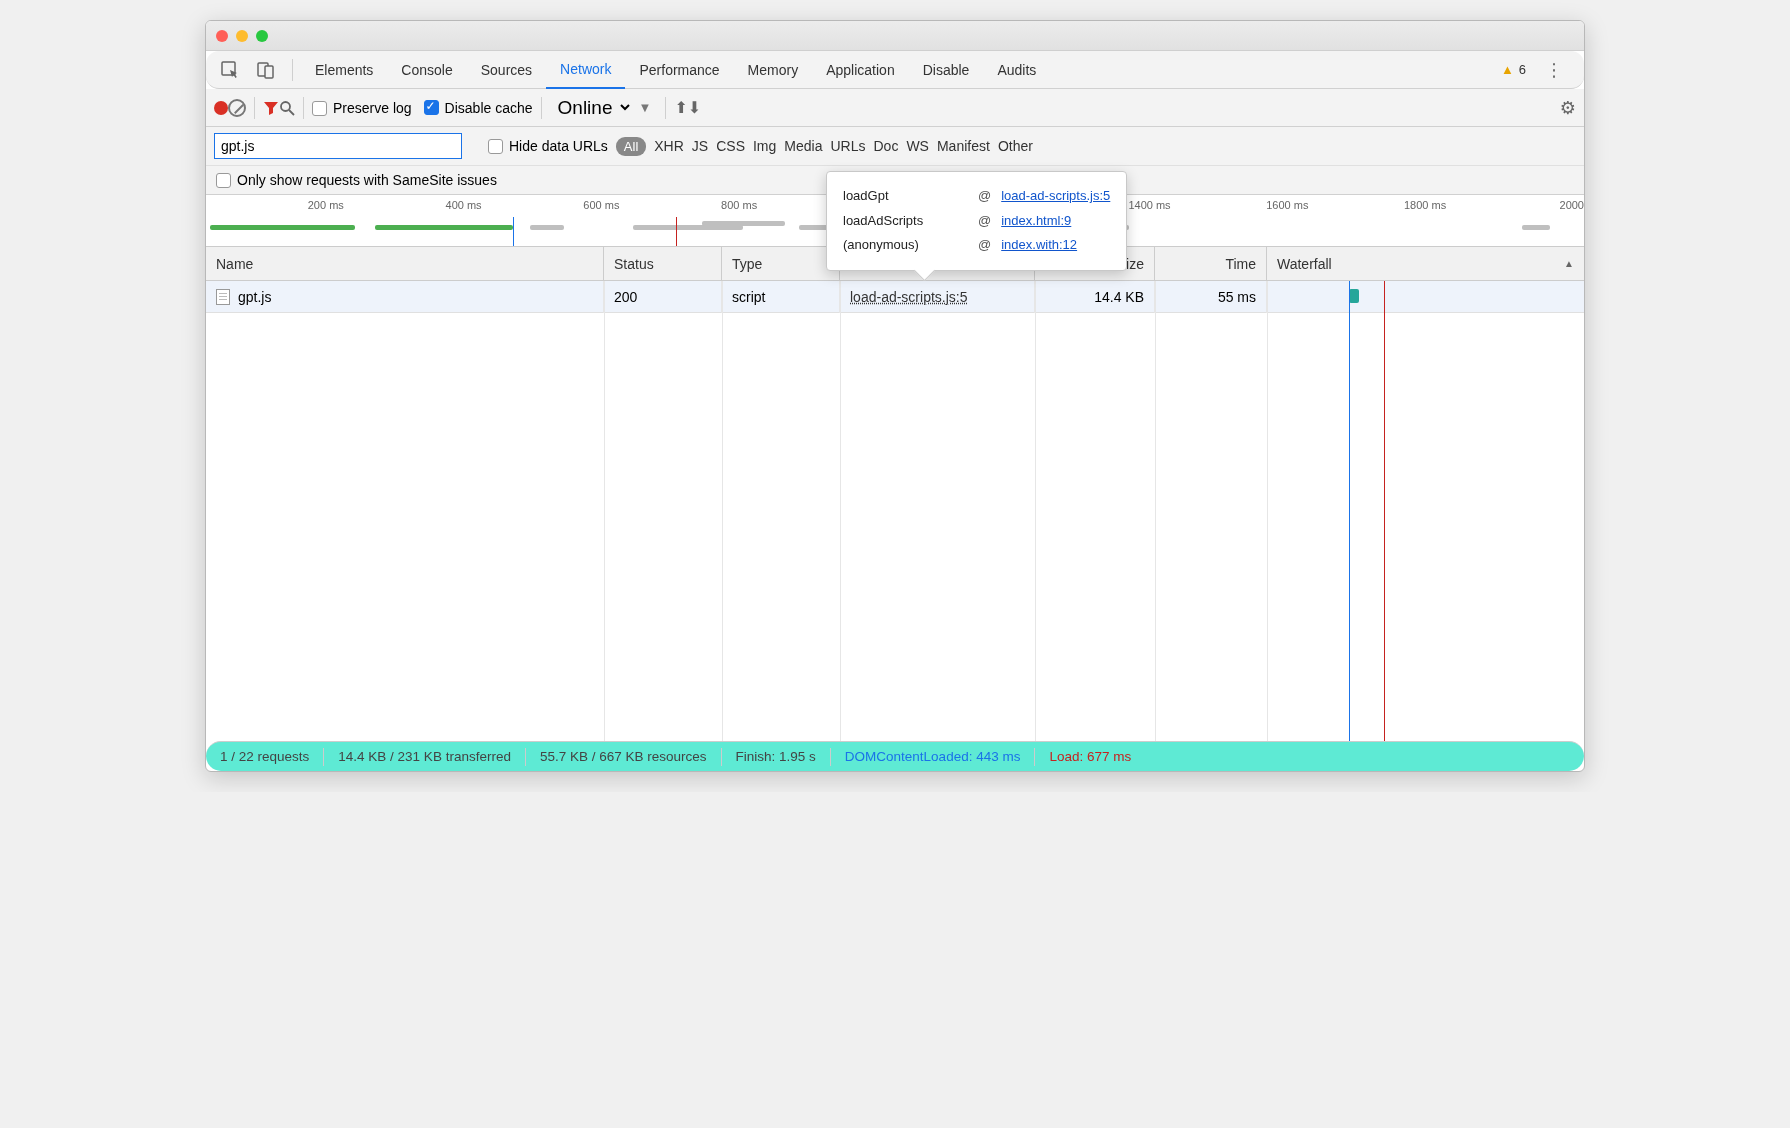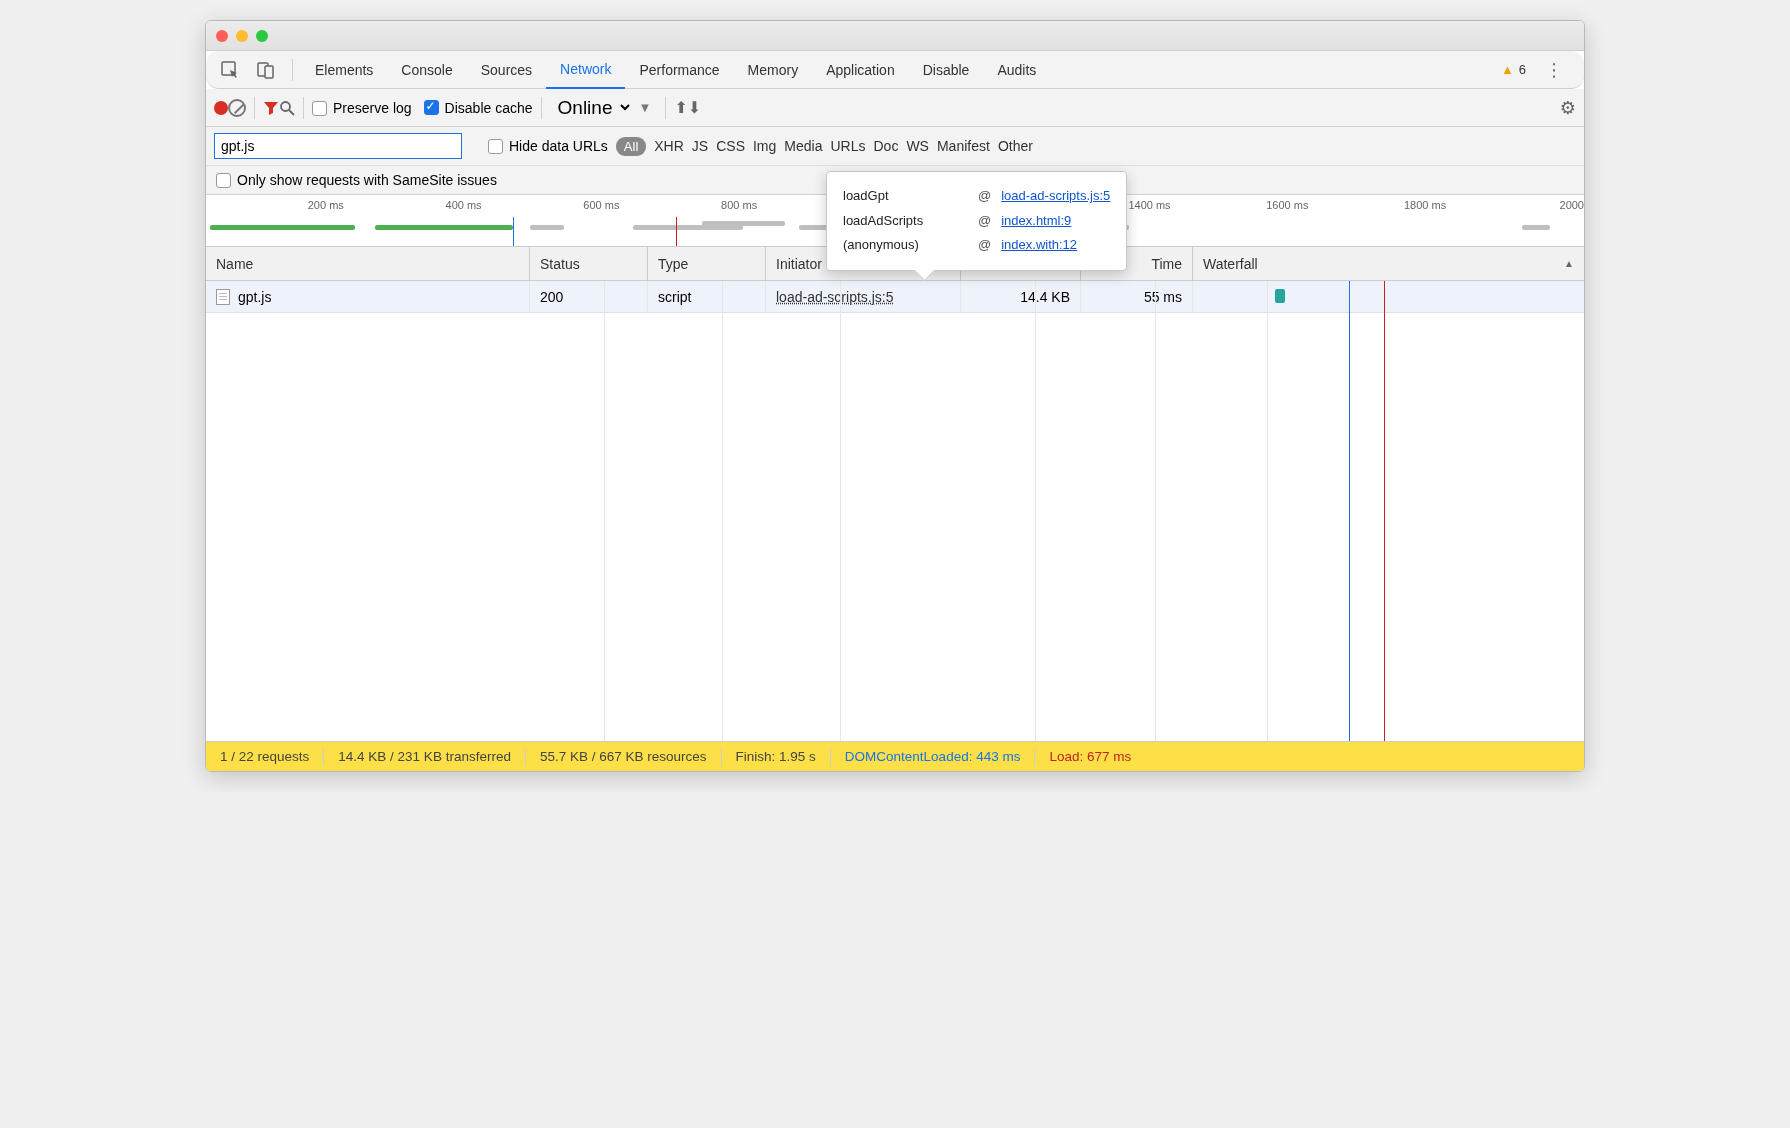--- a/index.html
+++ b/index.html
@@ -37,21 +37,21 @@
 .pill{background:#888;color:#fff;border-radius:9px;padding:2px 8px;font-size:13px;}
 .ftype{cursor:pointer;font-size:14px;color:#333;}
 .filterbar2{background:#f3f3f3;padding:6px 10px;font-size:14px;display:flex;align-items:center;border-bottom:1px solid #d0d0d0;}
 .overview{height:52px;border-bottom:1px solid #ccc;position:relative;background:#fff;}
 .tick{position:absolute;top:4px;font-size:11px;color:#666;transform:translateX(-100%);}
 .ov-bar{position:absolute;top:30px;height:5px;border-radius:2px;}
 .ov-line{position:absolute;top:22px;bottom:0;width:1px;}
 .table-head{display:flex;height:34px;background:#f1f1f1;border-bottom:1px solid #ccc;font-size:14px;color:#333;}
 .th{border-right:1px solid #ccc;display:flex;align-items:center;padding:0 10px;}
 .th.sort::after{content:"▲";margin-left:auto;font-size:10px;color:#666;}
-.col-name{width:324px;}
+.col-name{width:398px;}
 .col-status{width:118px;}
 .col-type{width:118px;}
 .col-init{width:195px;}
 .col-size{width:120px;justify-content:flex-end;}
 .col-time{width:112px;justify-content:flex-end;}
 .col-waterfall{flex:1;border-right:none;}
 .table-body{height:460px;background:#fff;position:relative;overflow:visible;}
 .row{display:flex;height:32px;align-items:center;font-size:14px;background:#eef3fb;border-bottom:1px solid #e0e0e0;}
 .td{border-right:1px solid #e6e6e6;height:32px;display:flex;align-items:center;padding:0 10px;}
 .td.col-size,.td.col-time{justify-content:flex-end;}
@@ -61,21 +61,21 @@
 .wf-cell{flex:1;position:relative;}
 .wf-bar{position:absolute;top:8px;height:14px;border-radius:2px;}
 .wf-line{position:absolute;top:0;bottom:0;width:1px;}
 .body-grid{position:absolute;top:0;left:0;bottom:0;width:0;border-right:1px solid #e6e6e6;}
 .tooltip{position:absolute;background:#fff;border:1px solid #c8c8c8;border-radius:4px;box-shadow:0 4px 14px rgba(0,0,0,.2);padding:12px 16px;font-family:Menlo,Consolas,monospace;font-size:13px;line-height:1.9;z-index:50;}
 .tooltip::after{content:"";position:absolute;bottom:-8px;left:90px;width:14px;height:14px;background:#fff;border-right:1px solid #c8c8c8;border-bottom:1px solid #c8c8c8;transform:rotate(45deg);}
 .tt-row{display:flex;gap:10px;white-space:nowrap;}
 .tt-fn{min-width:125px;color:#222;}
 .tt-at{color:#555;}
 .tt-link{color:#1155cc;text-decoration:underline;}
-.status{height:30px;border-top:1px solid #ccc;background:#fde047;display:flex;align-items:center;font-size:13.5px;color:#444;}
+.status{height:30px;border-top:1px solid #ccc;background:#5eead4;display:flex;align-items:center;font-size:13.5px;color:#444;border-radius:15px;}
 .status span{padding:0 14px;}
 .status .vsep{width:1px;height:18px;background:#ccc;padding:0;}
 .dcl{color:#1a73e8;}
 .load{color:#c5221f;}
 svg{display:block;}
 </style>
 </head>
 <body>
 
 <div class="window">

